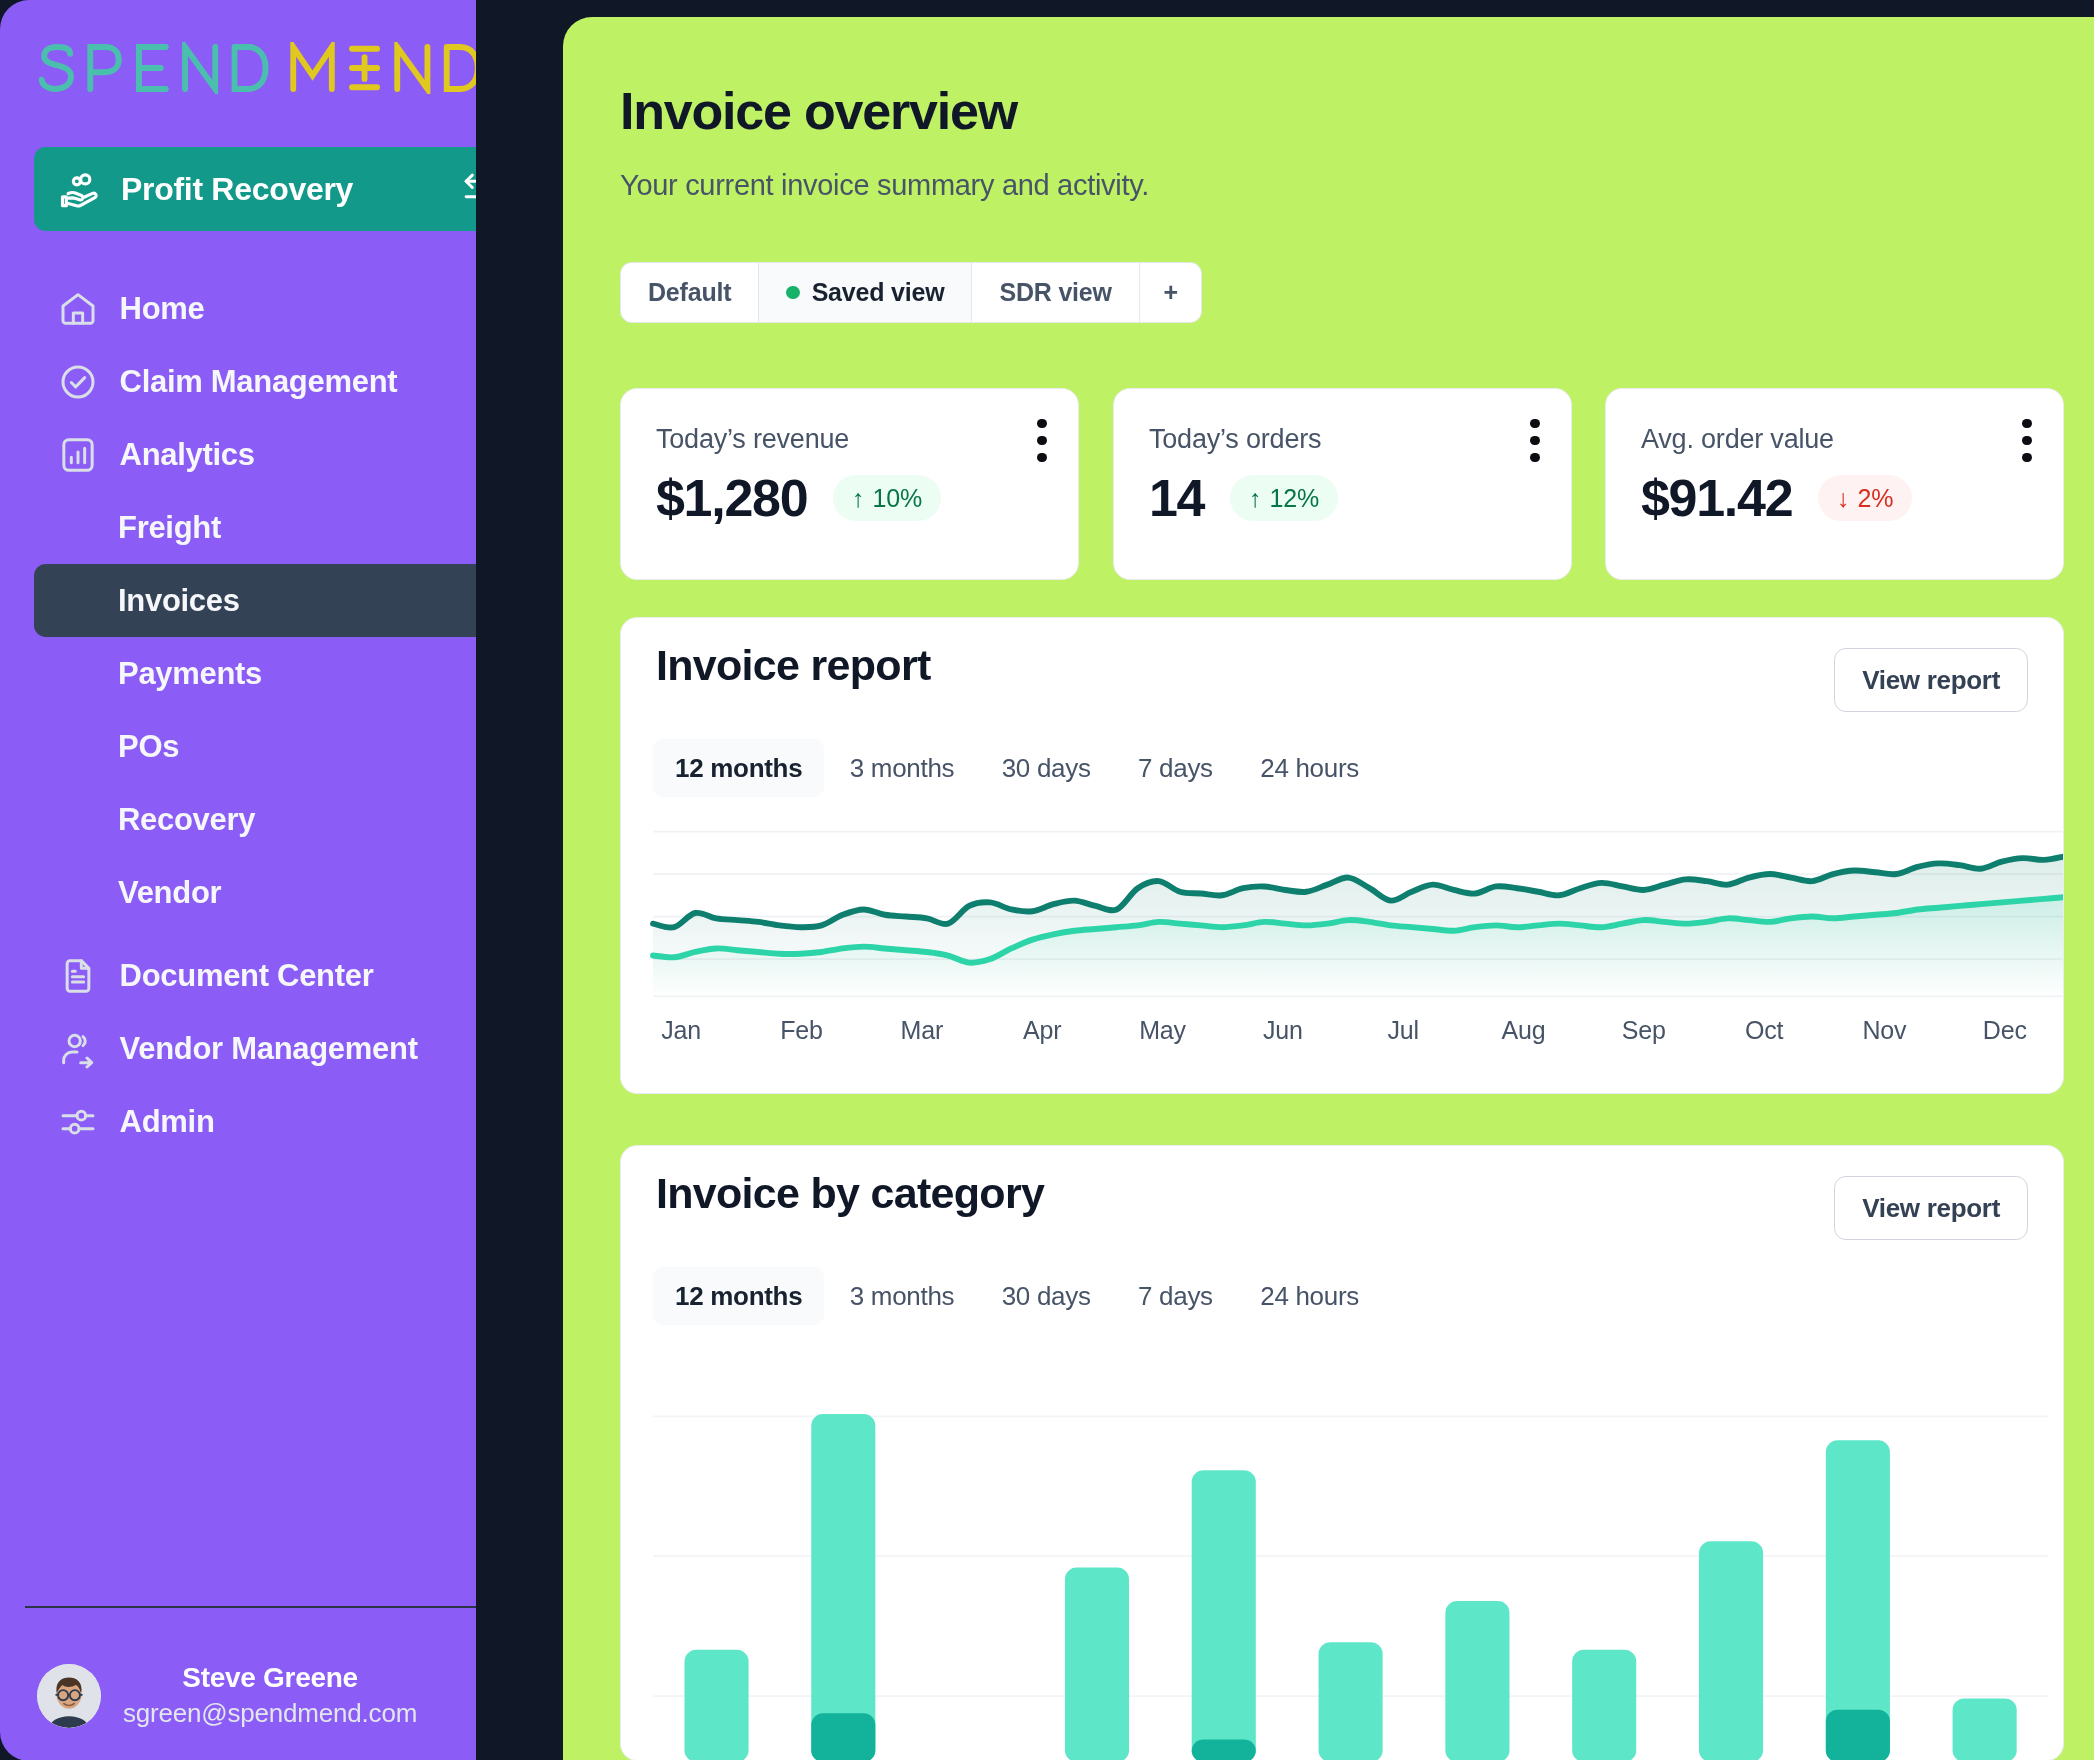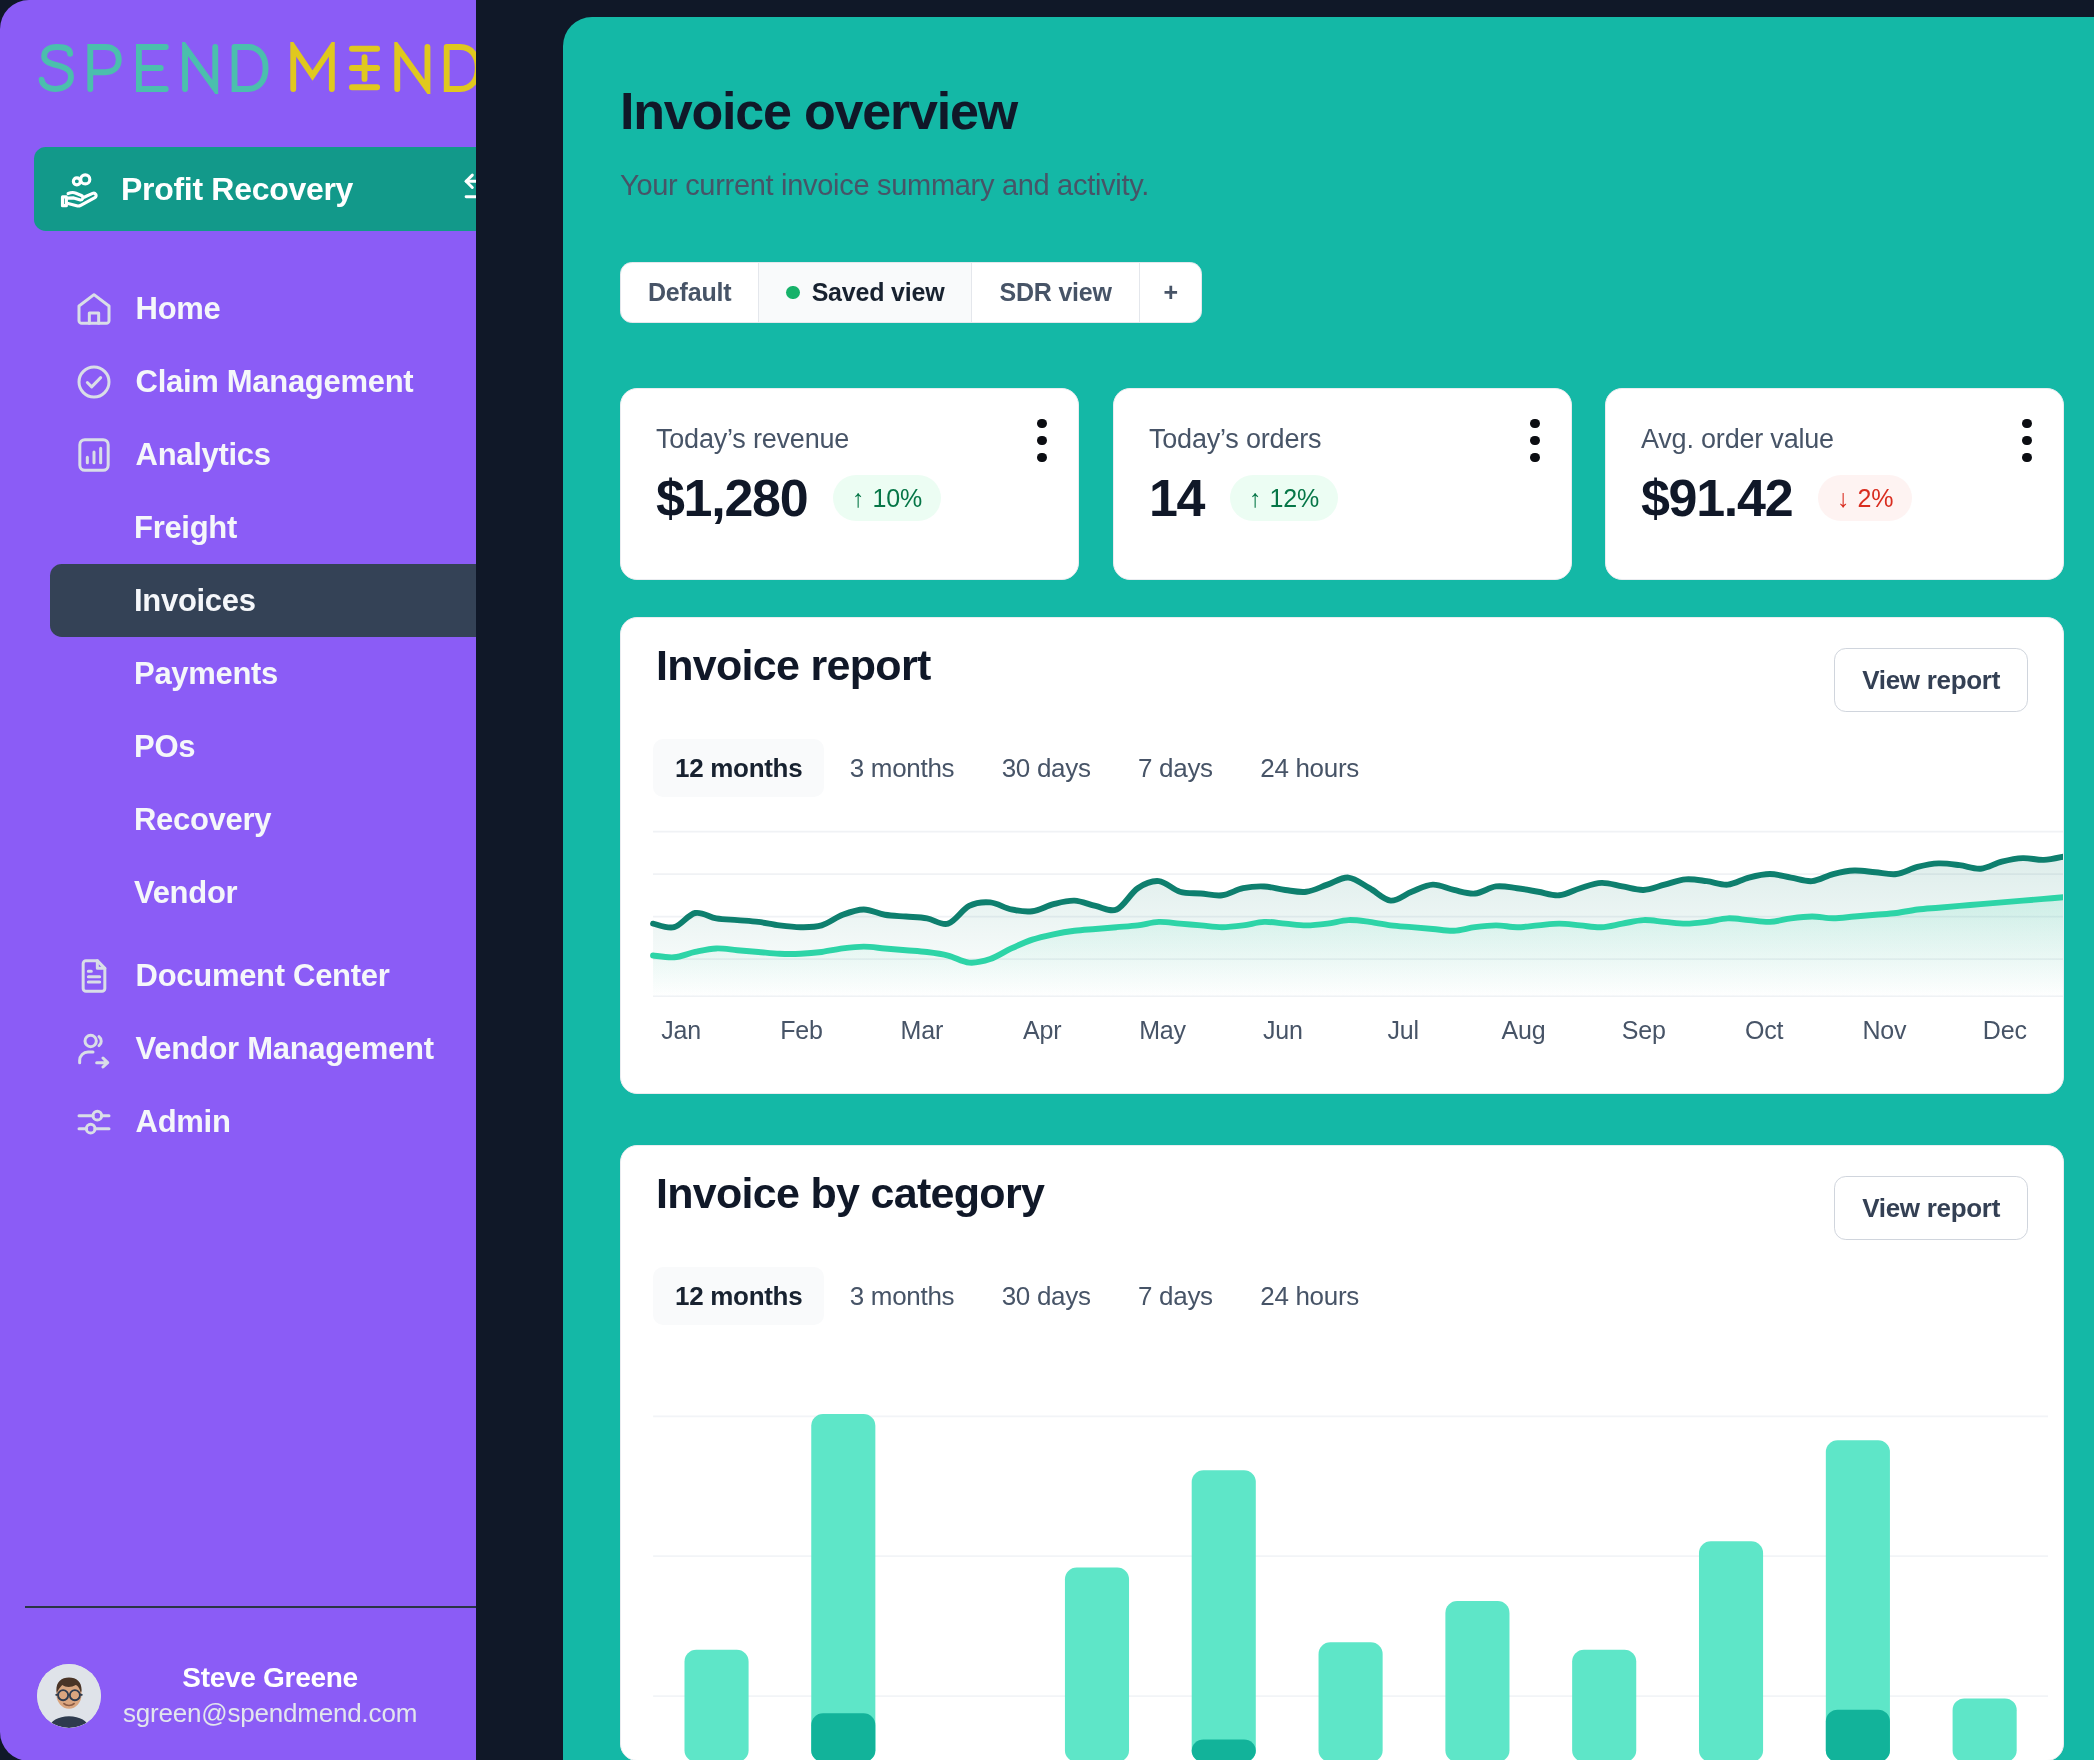--- a/index.html
+++ b/index.html
@@ -55,21 +55,21 @@
     gap: 20px;
   }
   .org-switch .org-label {
     color: #ffffff;
     font-size: 32px;
     font-weight: 700;
     letter-spacing: -0.3px;
     flex: 1;
   }
 
-  .nav { position: absolute; left: 16px; top: 272px; width: 563px; }
+  .nav { position: absolute; left: 0; top: 272px; width: 563px; }
 
   .nav-item {
     position: relative;
     margin: 0 34px;
     height: 73px;
     display: flex;
     align-items: center;
     padding: 0 23.6px;
     border-radius: 11.8px;
     gap: 22px;
@@ -116,21 +116,21 @@
   .user-name { color: #ffffff; font-size: 28px; font-weight: 700; letter-spacing: -0.3px; }
   .user-email { color: #e2e6ed; font-size: 26px; font-weight: 400; letter-spacing: -0.2px; }
   .logout-btn { margin-left: auto; display:flex; align-items:center; }
 
   
   .main {
     position: absolute;
     left: 563px; top: 17px;
     width: 1531px;
     height: 1744px;
-    background: #14b8a6;
+    background: #bef264;
     border-top-left-radius: 29px;
     overflow: hidden;
   }
 
   .page-title {
     position: absolute;
     left: 57px; top: 64px;
     font-size: 52px;
     font-weight: 700;
     color: #101828;

